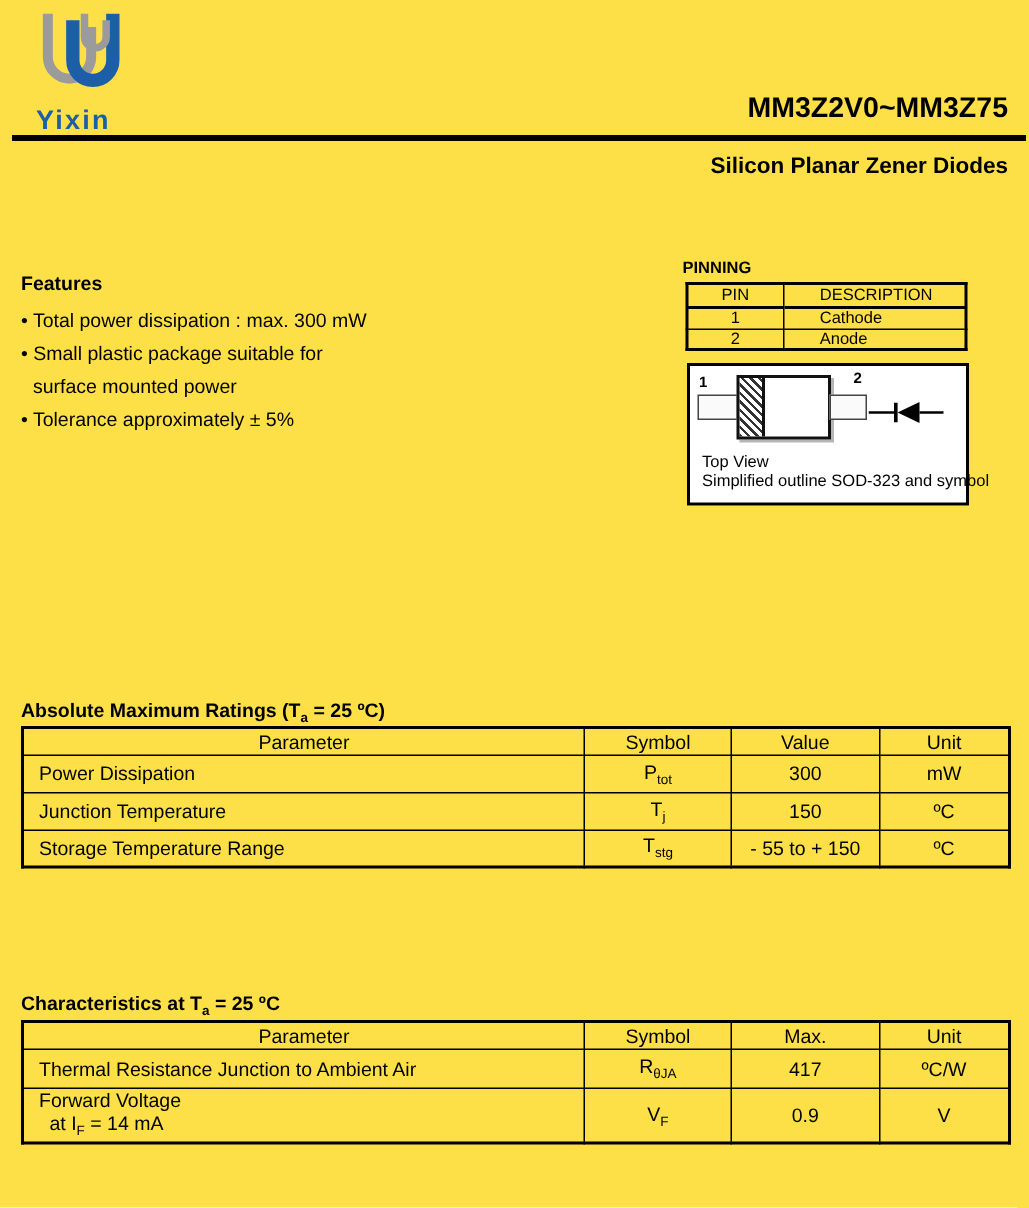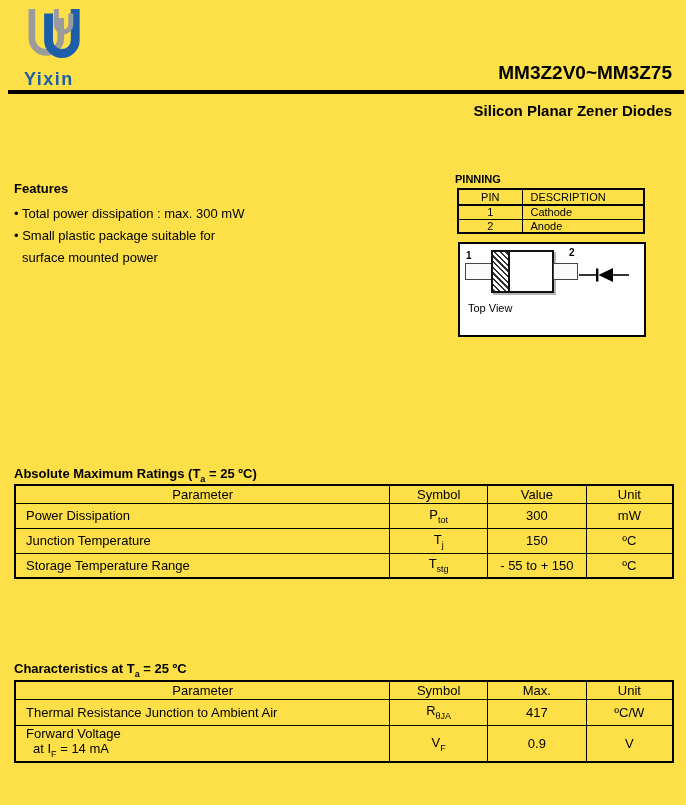--- a/index.html
+++ b/index.html
@@ -25,21 +25,21 @@
   .feature-line { font-size:13px; line-height:22px; white-space:nowrap; }
   .feature-line.indent { padding-left:8px; }
 
   
   .pinning-label { left:455px; top:173px; font-size:11px; font-weight:bold; }
   table { border-collapse:collapse;border-radius:23px; }
   .pin-table { left:457px; top:188px; width:188px; font-size:11px; border:2px solid #000; }
   .pin-table th, .pin-table td { border:1px solid #000; height:14px; }
   .pin-table th { border-bottom:2px solid #000; height:16px; font-weight:normal; }
   .pin-table .c1 { width:64px; text-align:center; }
-  .pin-table .c2 { text-align:left; padding-left:8px; }
+  .pin-table .c2 { text-align:left; padding-left:24px; }
 
   
   .pkg-box { left:458px; top:242px; width:188px; height:95px; border:2px solid #000; background:#fff; }
   .pkg-pin1 { left:6px; top:6px; font-size:10px; font-weight:bold; }
   .pkg-pin2 { left:109px; top:3px; font-size:10px; font-weight:bold; }
   .lead { background:#fafafa; border:1px solid #444; height:17px; }
   .lead-left { left:5px; top:19px; width:27px; }
   .lead-right { left:93px; top:19px; width:25px; }
   .pkg-body { left:31px; top:6px; width:63px; height:43px; border:2px solid #111;
               background:#fff; box-shadow:2px 2px 0 #b5b5b5; }
@@ -88,20 +88,21 @@
 
   <div class="abs part-number">MM3Z2V0~MM3Z75</div>
   <div class="abs rule-thick"></div>
   <div class="abs subtitle">Silicon Planar Zener Diodes</div>
 
   <div class="abs features">
     <div class="features-title">Features</div>
     <div class="feature-line">• Total power dissipation : max. 300 mW</div>
     <div class="feature-line">• Small plastic package suitable for</div>
     <div class="feature-line indent">surface mounted power</div>
+    <div class="feature-line">• Tolerance approximately ± 5%</div>
   </div>
 
   <div class="abs pinning-label">PINNING</div>
   <table class="abs pin-table">
     <tbody>
         <tr>
       <th class="c1">PIN</th>
       <th class="c2">DESCRIPTION</th>
     </tr>
     <tr>
@@ -124,20 +125,21 @@
     <div class="abs lead lead-right"></div>
     <div class="abs pkg-pin2">2</div>
     <svg class="abs diode-sym" width="52" height="20" viewBox="0 0 52 20">
       <line x1="0" y1="10" x2="18" y2="10" stroke="#000" stroke-width="1.6"></line>
       <rect x="17" y="3.5" width="2.4" height="13" fill="#000"></rect>
       <polygon points="19.4,10 34,3 34,17" fill="#000"></polygon>
       <line x1="34" y1="10" x2="50" y2="10" stroke="#000" stroke-width="1.6"></line>
     </svg>
     <div class="abs pkg-caption">
       <div>Top View</div>
+      <div>Simplified outline SOD-323 and symbol</div>
     </div>
   </div>
 
   <div class="abs sec-title amr-title"><span>Absolute Maximum Ratings (T</span><sub>a</sub><span> = 25 ºC)</span></div>
 
   <table class="abs spec-table amr-table">
     <tbody>
         <tr>
       <th class="p-col">Parameter</th>
       <th class="s-col">Symbol</th>

